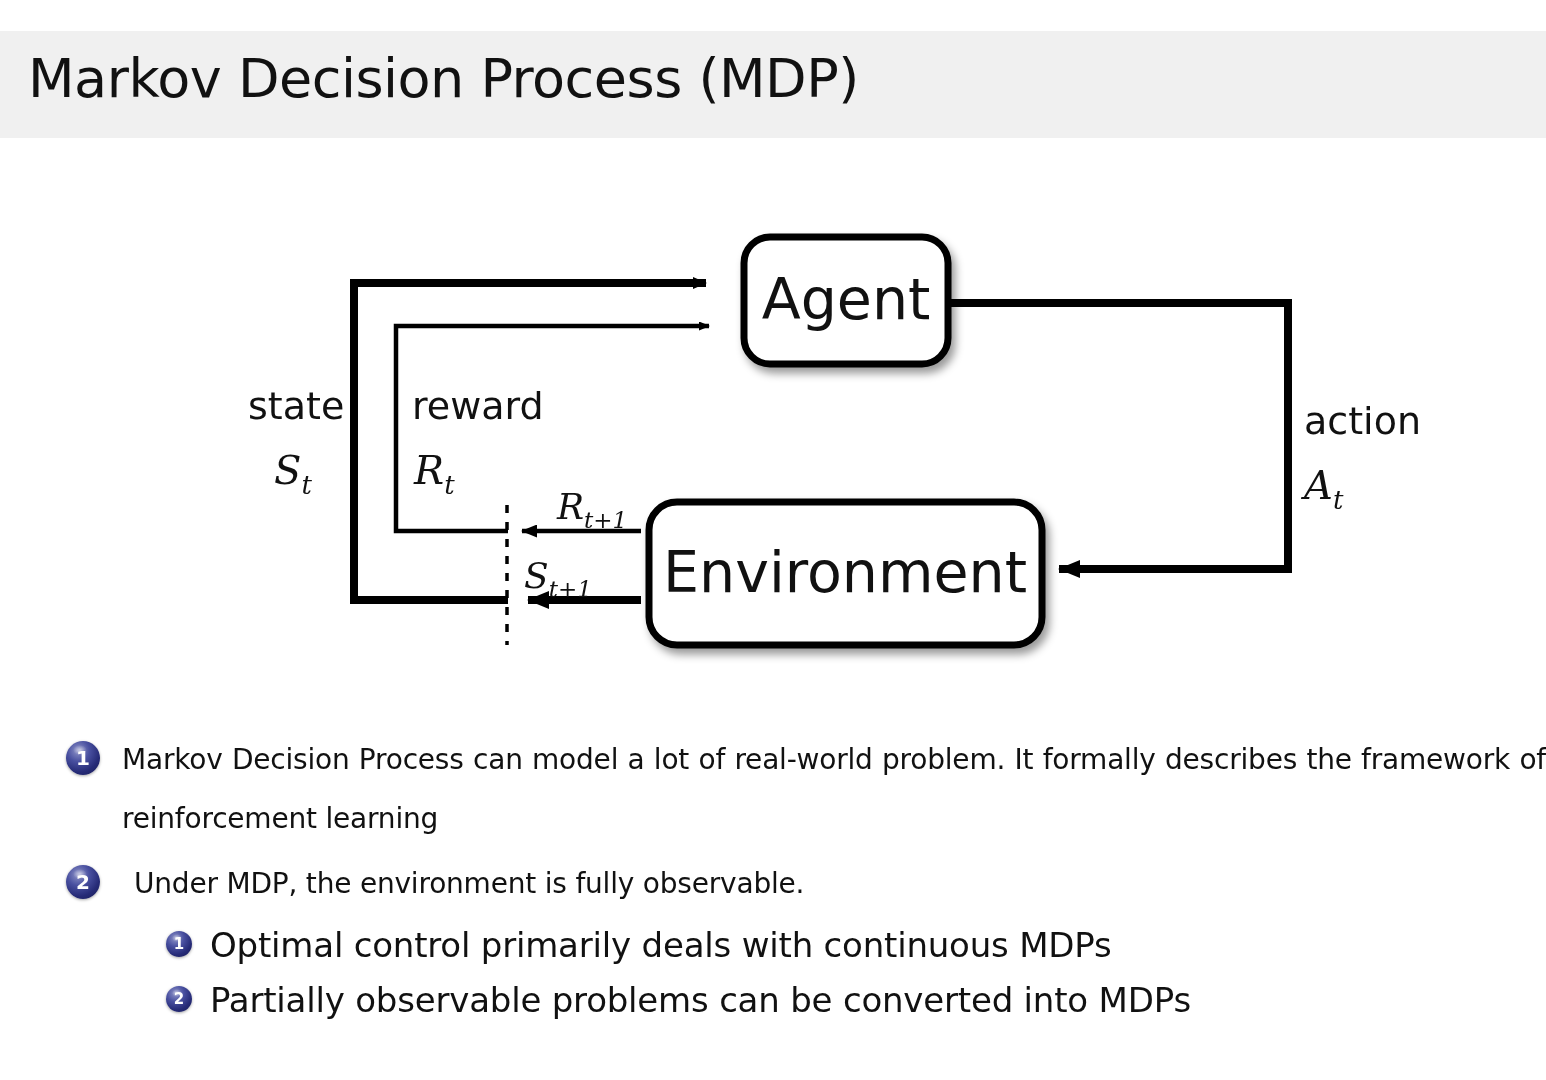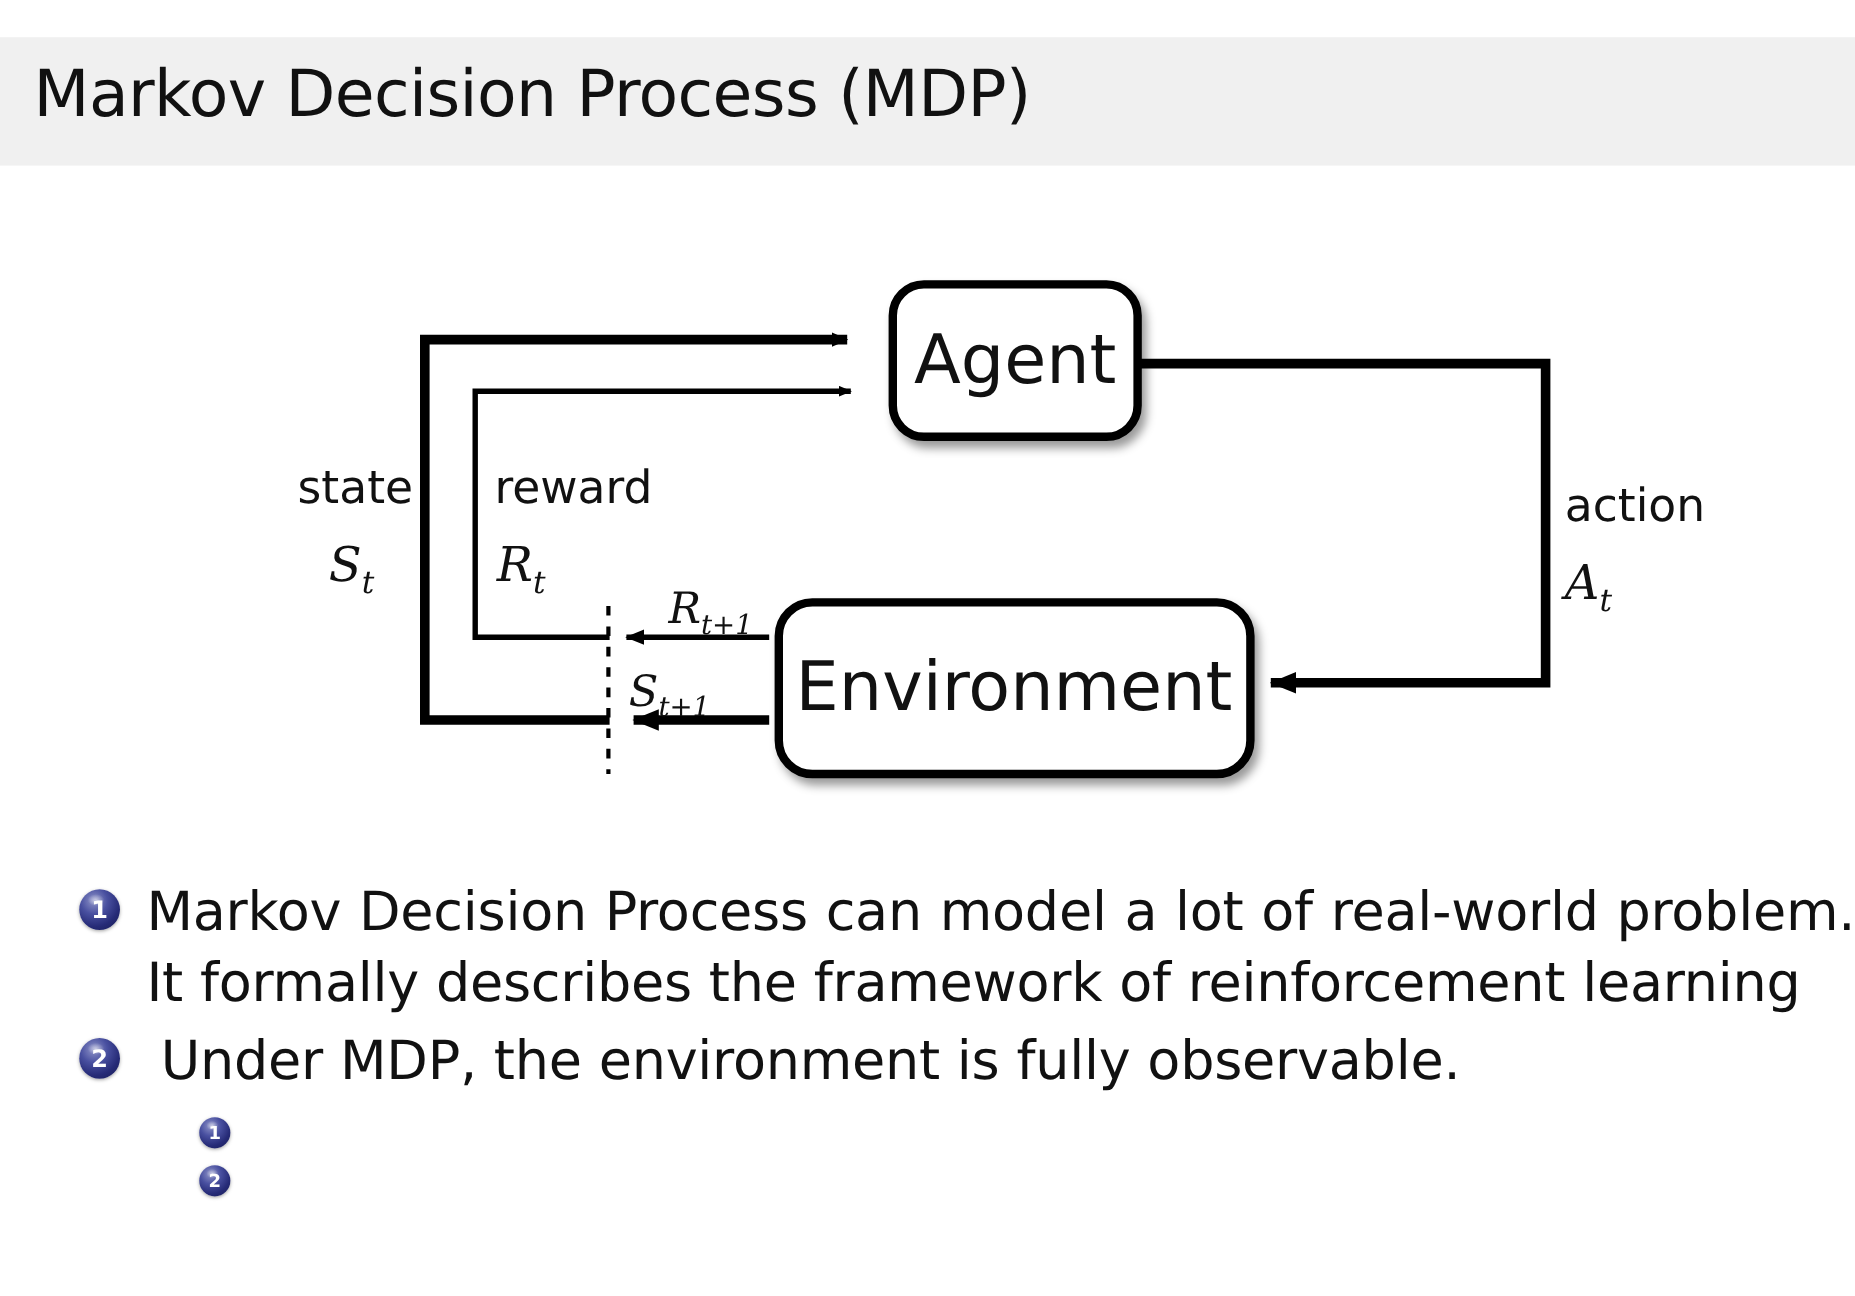--- a/index.html
+++ b/index.html
@@ -121,21 +121,21 @@
     font-size: 15px;
     margin-top: 12px;
     margin-right: 18px;
   }
 
   .bullet-text {
     font-family: "DejaVu Sans", sans-serif;
     color: #111111;
   }
   .level1 .bullet-text {
-    font-size: 45px;
+    font-size: 28px;
     line-height: 59px;
     width: 1430px;
     text-align: justify;
     text-justify: inter-word;
     letter-spacing: -0.2px;
   }
   .level1 .bullet-text.nojustify {
     text-align: left;
     margin-left: 12px;
   }
@@ -217,19 +217,21 @@
     <div class="bullet-text">Markov Decision Process can model a lot of real-world problem. It formally describes the framework of reinforcement learning</div>
   </div>
 
   <div class="bullet-row level1">
     <div class="marker"><span>2</span></div>
     <div class="bullet-text nojustify">Under MDP, the environment is fully observable.</div>
   </div>
 
   <div class="bullet-row level2">
     <div class="marker"><span>1</span></div>
+    <div class="bullet-text">Optimal control primarily deals with continuous MDPs</div>
   </div>
 
   <div class="bullet-row level2">
     <div class="marker"><span>2</span></div>
+    <div class="bullet-text">Partially observable problems can be converted into MDPs</div>
   </div>
 
 </div>
 
 </body></html>

